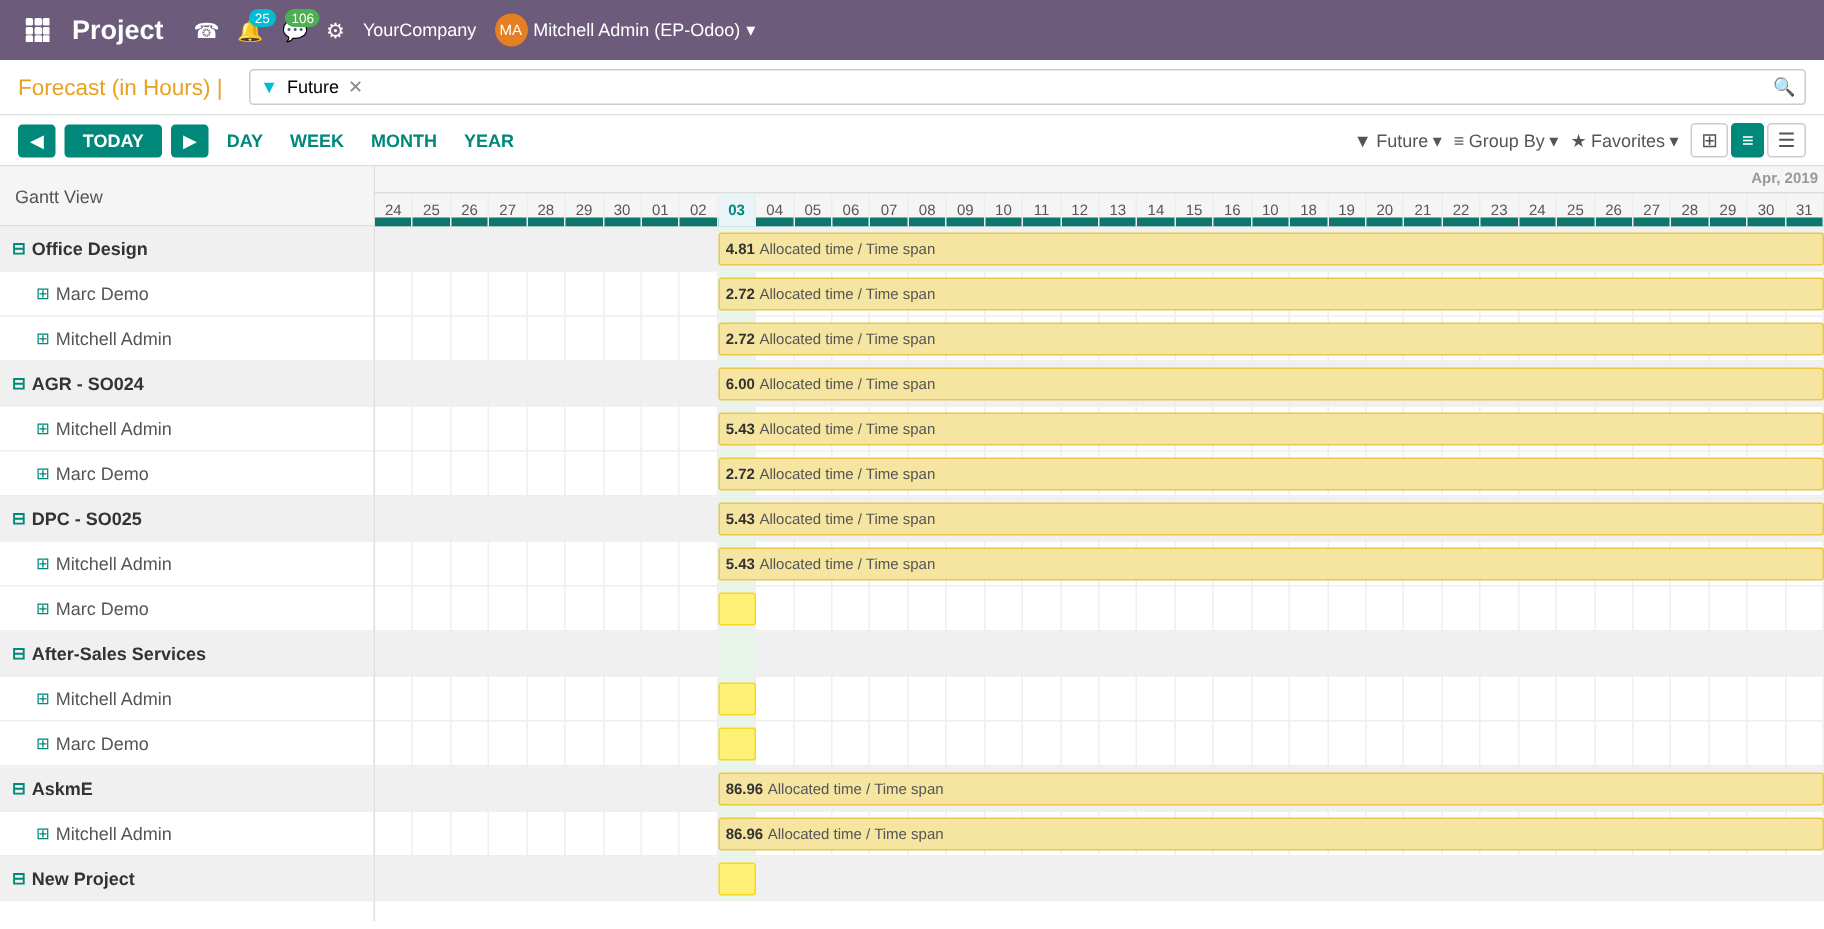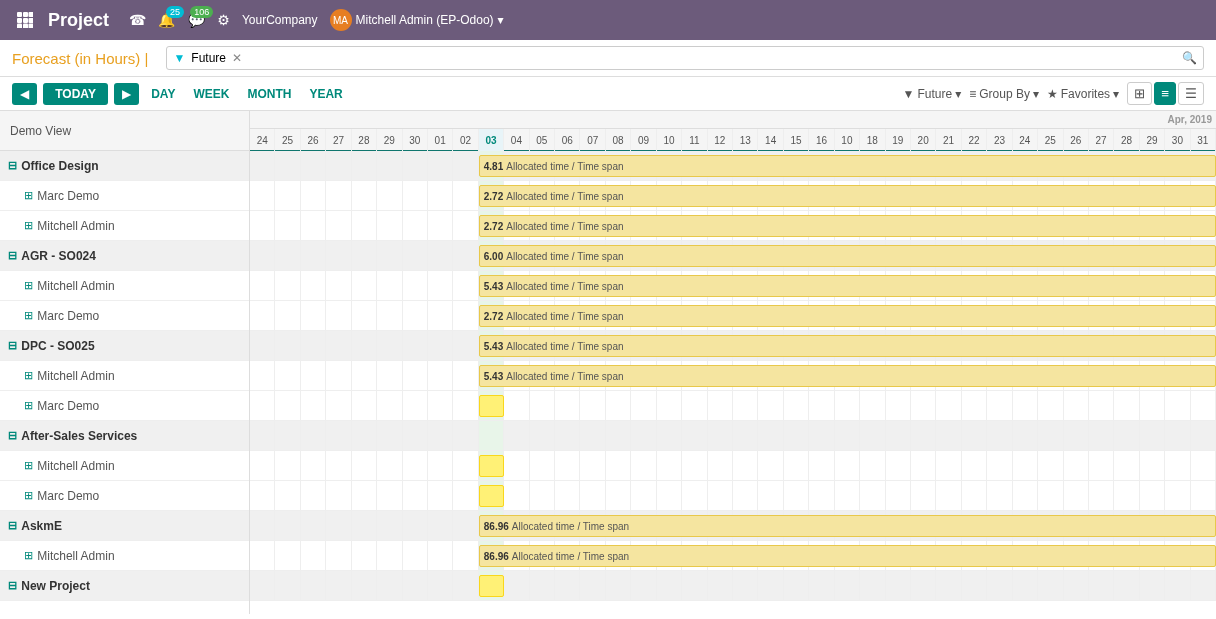--- a/index.html
+++ b/index.html
@@ -226,21 +226,21 @@
 
     
     .gantt-right {
       flex: 1;
       overflow-x: hidden;
       overflow-y: hidden;
     }
     .gantt-timeline-header {
       height: 40px;
       background: #f5f5f5;
-      border-bottom: 1px solid #0f766e;
+      border-bottom: 6px solid #0f766e;
     }
     .month-header {
       height: 18px;
       display: flex;
       align-items: center;
       justify-content: center;
       font-size: 11px;
       color: #333;
       font-weight: bold;
       border-bottom: 1px solid #ddd;
@@ -361,21 +361,21 @@
       <button class="view-icon-btn active">≡</button>
       <button class="view-icon-btn">☰</button>
     </div>
   </div>
 </div>
 
 <div class="main-content">
 
   <div class="gantt-left">
     <div class="gantt-header">
-      <span>Demo View</span>
+      <span>Gantt View</span>
     </div>
     <div class="gantt-body" id="gantt-left-rows">
     <div class="gantt-row gantt-group">
           <span style="color: rgb(0, 137, 123); margin-right: 4px; font-size: 11px;">⊟</span>
           <span>Office Design</span>
         </div>
         <div class="gantt-row gantt-child">
           <span style="color: rgb(0, 137, 123); margin-right: 4px; font-size: 11px;">⊞</span>
           <span>Marc Demo</span>
         </div>

